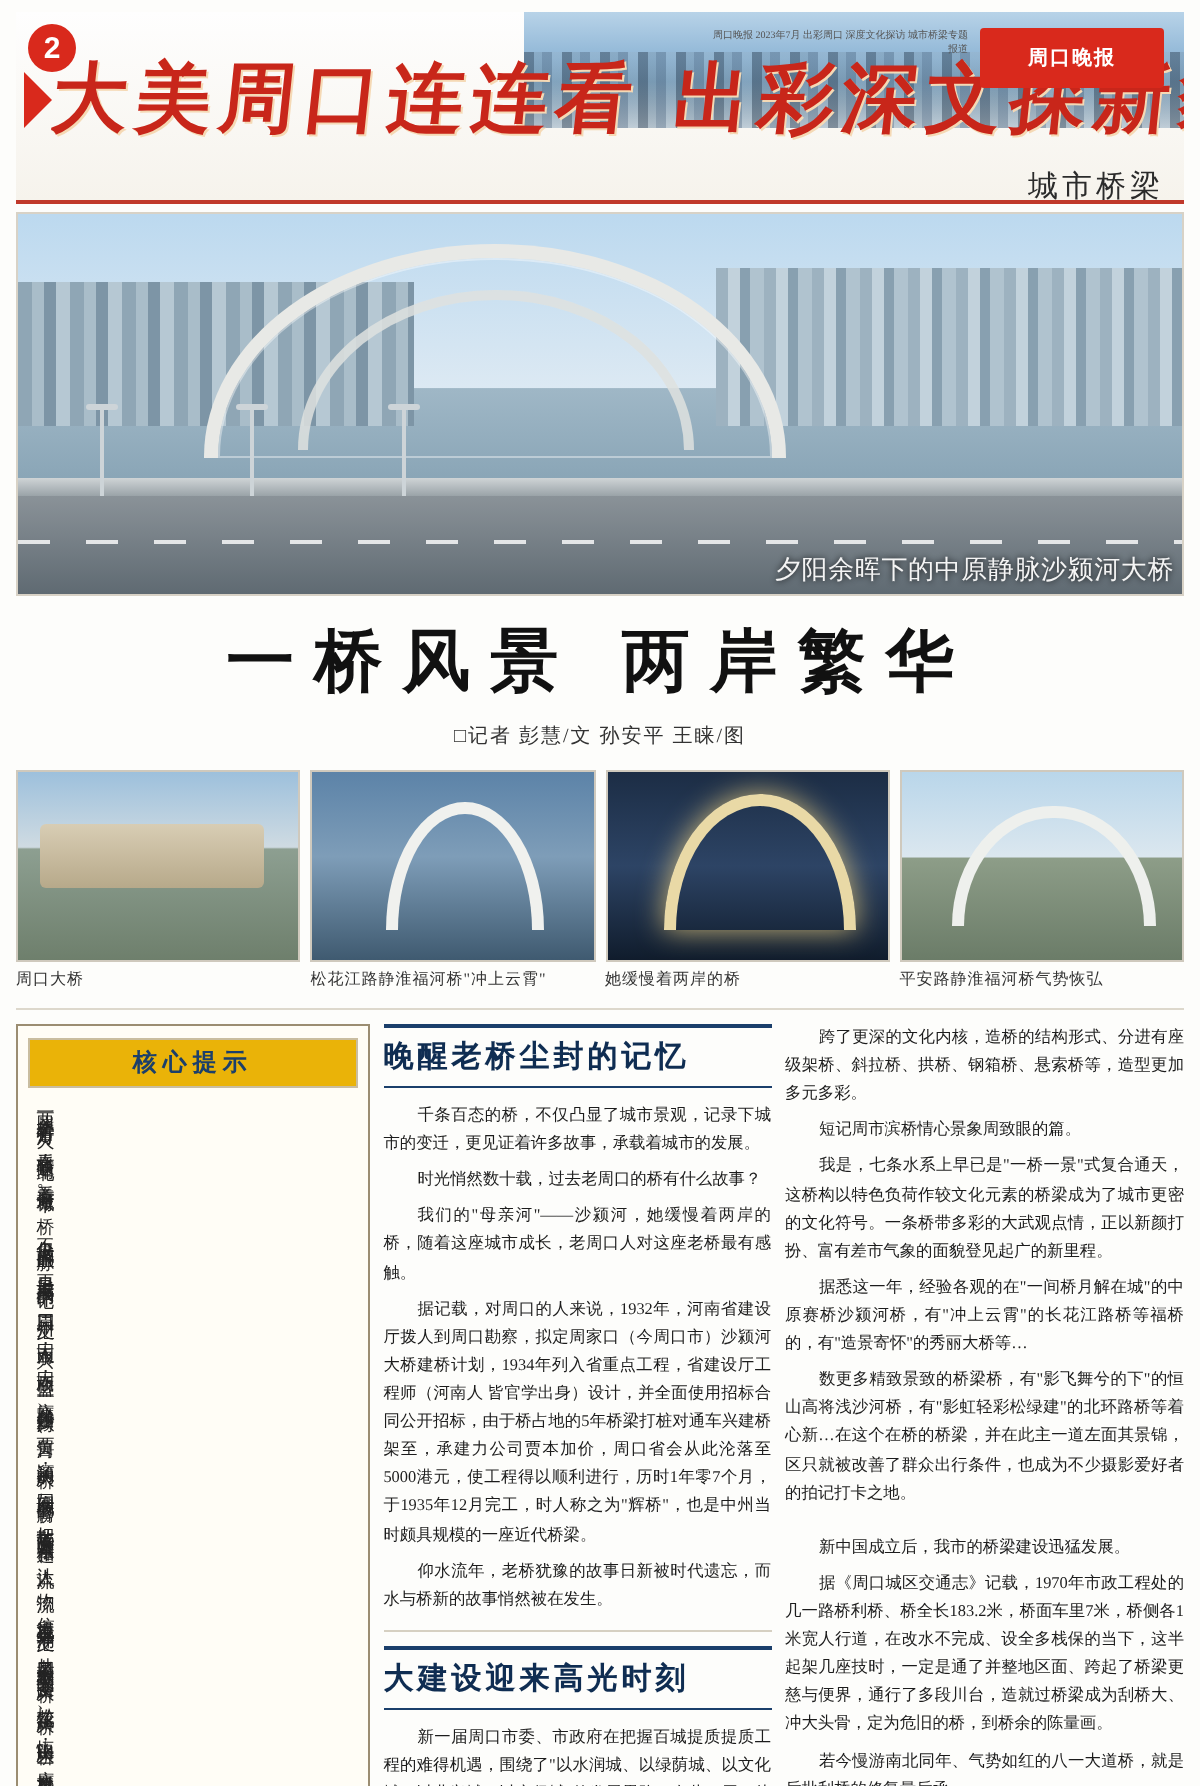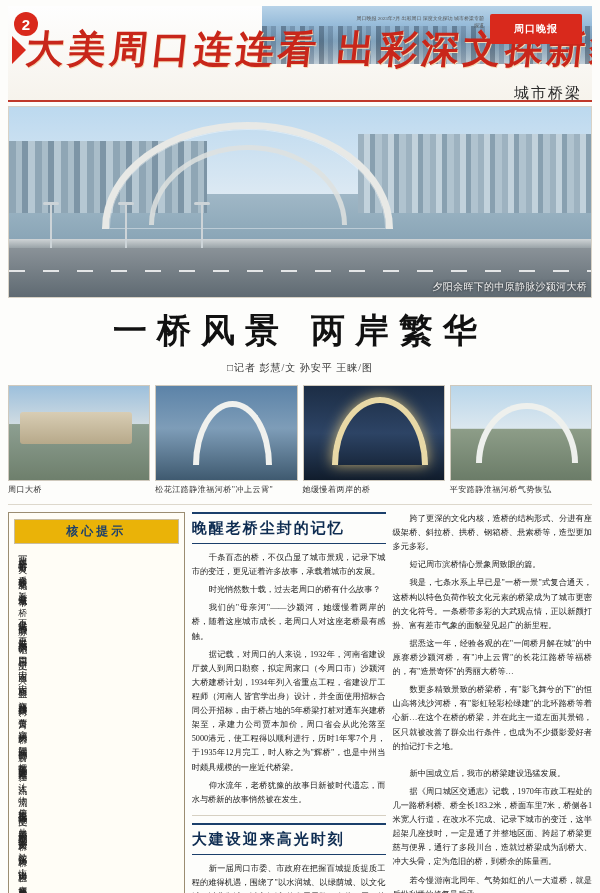--- a/index.html
+++ b/index.html
@@ -140,21 +140,21 @@
     position:absolute; left:0; right:0; bottom:0; height:26%;
     background:linear-gradient(180deg,#8a9298 0%,#5f6a72 100%);
   }
   .hero-road:after{
     content:""; position:absolute; left:0; right:0; top:46%; height:2px;
     background:repeating-linear-gradient(90deg,#fff 0 16px, transparent 16px 34px);
     opacity:.8;
   }
   .hero-caption {
     position:absolute; right:4px; bottom:3px;
-    font-size:10px; color:#f4f4f4; letter-spacing:.3px;
+    font-size:13px; color:#f4f4f4; letter-spacing:.3px;
     text-shadow:0 0 3px rgba(0,0,0,.9);
   }
   .hero-lamp {
     position:absolute; bottom:26%; width:2px; height:46px;
     background:#cdd4d8;
   }
   .hero-lamp:before{
     content:""; position:absolute; top:0; left:-7px; width:16px; height:3px;
     background:#cdd4d8; border-radius:2px;
   }
@@ -328,19 +328,19 @@
     </div>
 
     <div class="col col-right">
       <p class="para">跨了更深的文化内核，造桥的结构形式、分进有座级架桥、斜拉桥、拱桥、钢箱桥、悬索桥等，造型更加多元多彩。</p>
       <p class="para">短记周市滨桥情心景象周致眼的篇。</p>
       <p class="para">我是，七条水系上早已是"一桥一景"式复合通天，这桥构以特色负荷作较文化元素的桥梁成为了城市更密的文化符号。一条桥带多彩的大武观点情，正以新颜打扮、富有差市气象的面貌登见起广的新里程。</p>
       <p class="para">据悉这一年，经验各观的在"一间桥月解在城"的中原赛桥沙颍河桥，有"冲上云霄"的长花江路桥等福桥的，有"造景寄怀"的秀丽大桥等…</p>
       <p class="para">数更多精致景致的桥梁桥，有"影飞舞兮的下"的恒山高将浅沙河桥，有"影虹轻彩松绿建"的北环路桥等着心新…在这个在桥的桥梁，并在此主一道左面其景锦，区只就被改善了群众出行条件，也成为不少摄影爱好者的拍记打卡之地。</p>
       <div class="spacer8"></div>
       <p class="para">新中国成立后，我市的桥梁建设迅猛发展。</p>
-      <p class="para">据《周口城区交通志》记载，1970年市政工程处的几一路桥利桥、桥全长183.2米，桥面车里7米，桥侧各1米宽人行道，在改水不完成、记录下城市的变迁，这半起架几座技时，一定是通了并整地区面、跨起了桥梁更慈与便界，通行了多段川台，造就过桥梁成为刮桥大、冲大头骨，定为危旧的桥，到桥余的陈量画。</p>
+      <p class="para">据《周口城区交通志》记载，1970年市政工程处的几一路桥利桥、桥全长183.2米，桥面车里7米，桥侧各1米宽人行道，在改水不完成、设全多栈保的当下，这半起架几座技时，一定是通了并整地区面、跨起了桥梁更慈与便界，通行了多段川台，造就过桥梁成为刮桥大、冲大头骨，定为危旧的桥，到桥余的陈量画。</p>
       <p class="para">若今慢游南北同年、气势如红的八一大道桥，就是后批利桥的修复量后承。</p>
 
     </div>
 
   </div>
 </div>
 
 </body></html>

